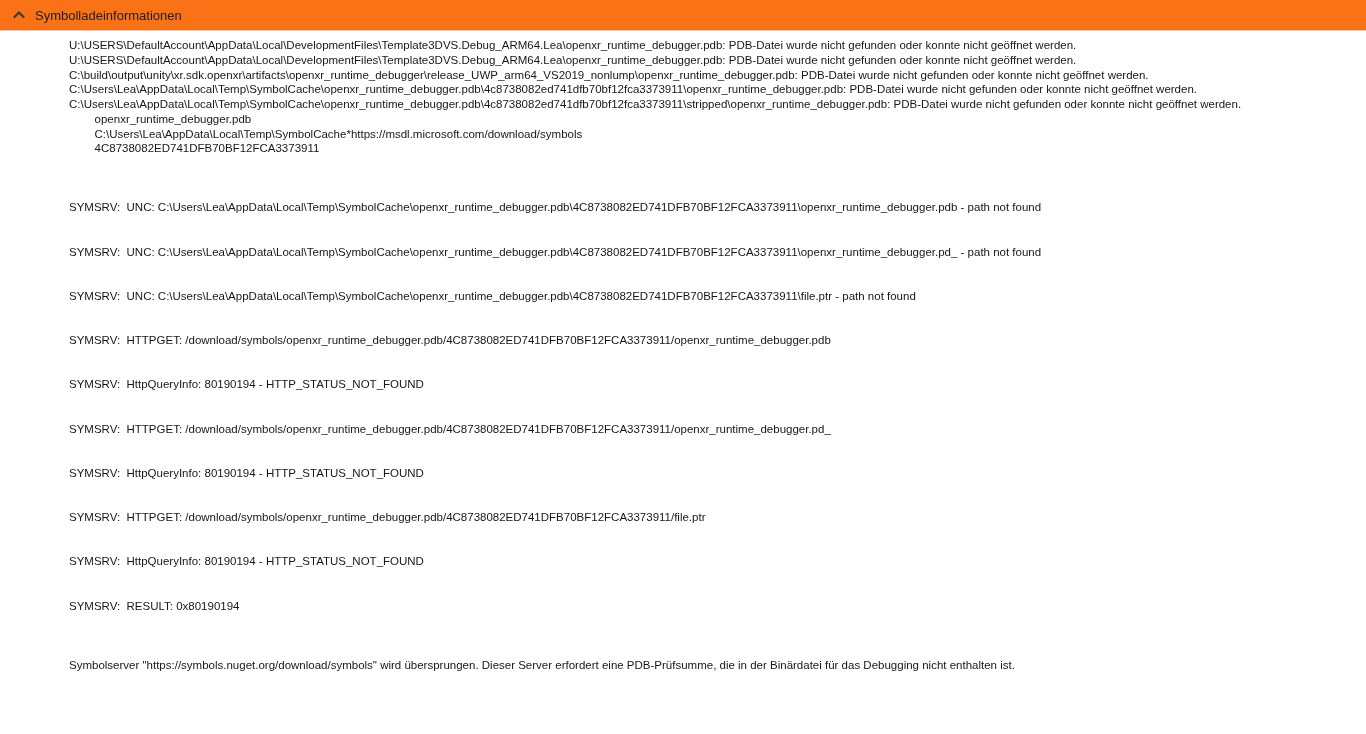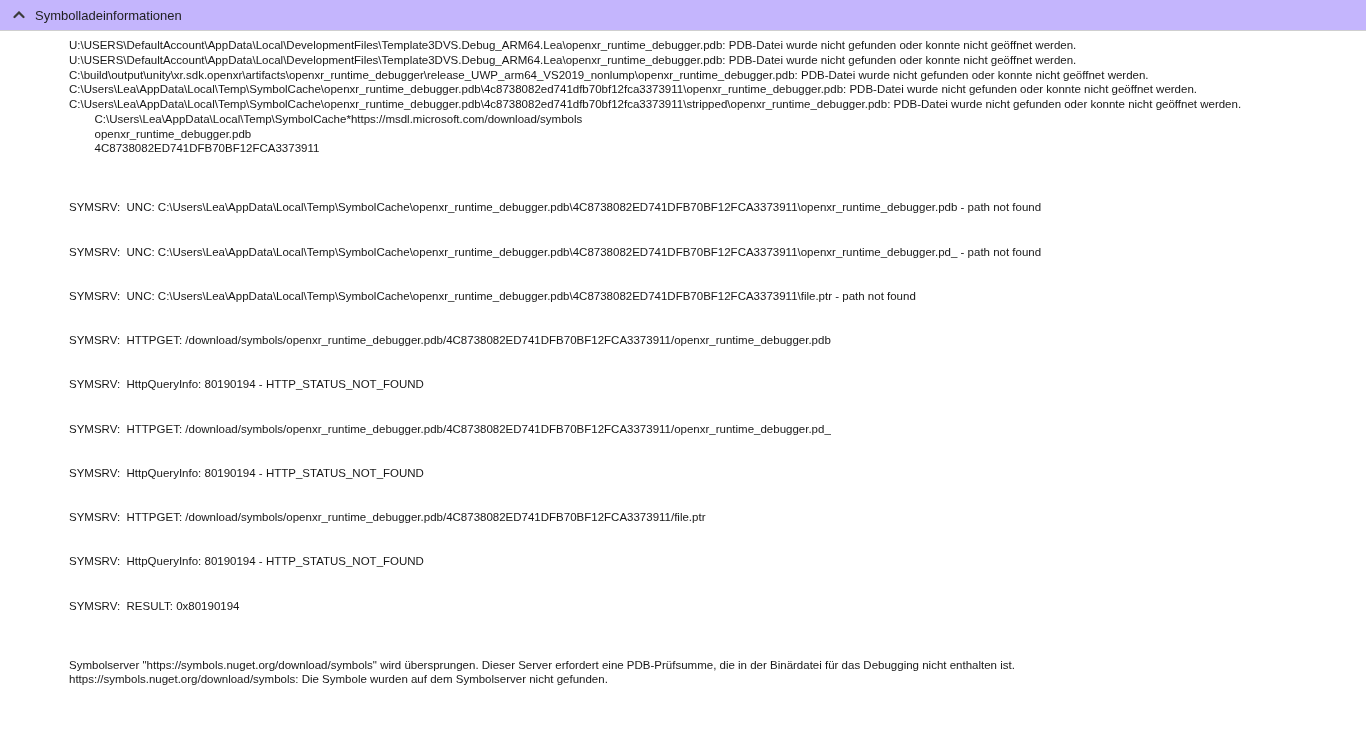--- a/index.html
+++ b/index.html
@@ -10,21 +10,21 @@
   }
   .page {
     width: 1366px;
     height: 734px;
     overflow: hidden;
     background: #ffffff;
     box-sizing: border-box;
   }
   .panel-header {
     height: 31px;
-    background: #c4b5fd;
+    background: #f97316;
     border-bottom: 1px solid #cfcfcf;
     display: flex;
     align-items: center;
     box-sizing: border-box;
     cursor: default;
     user-select: none;
   }
   .chevron {
     width: 14px;
     height: 10px;
@@ -64,22 +64,22 @@
     </span>
     <span class="panel-title">Symbolladeinformationen</span>
   </div>
 
   <div class="log-output">
       <div class="log-line">U:\USERS\DefaultAccount\AppData\Local\DevelopmentFiles\Template3DVS.Debug_ARM64.Lea\openxr_runtime_debugger.pdb: PDB-Datei wurde nicht gefunden oder konnte nicht geöffnet werden.</div>
       <div class="log-line">U:\USERS\DefaultAccount\AppData\Local\DevelopmentFiles\Template3DVS.Debug_ARM64.Lea\openxr_runtime_debugger.pdb: PDB-Datei wurde nicht gefunden oder konnte nicht geöffnet werden.</div>
       <div class="log-line">C:\build\output\unity\xr.sdk.openxr\artifacts\openxr_runtime_debugger\release_UWP_arm64_VS2019_nonlump\openxr_runtime_debugger.pdb: PDB-Datei wurde nicht gefunden oder konnte nicht geöffnet werden.</div>
       <div class="log-line">C:\Users\Lea\AppData\Local\Temp\SymbolCache\openxr_runtime_debugger.pdb\4c8738082ed741dfb70bf12fca3373911\openxr_runtime_debugger.pdb: PDB-Datei wurde nicht gefunden oder konnte nicht geöffnet werden.</div>
       <div class="log-line">C:\Users\Lea\AppData\Local\Temp\SymbolCache\openxr_runtime_debugger.pdb\4c8738082ed741dfb70bf12fca3373911\stripped\openxr_runtime_debugger.pdb: PDB-Datei wurde nicht gefunden oder konnte nicht geöffnet werden.</div>
+      <div class="log-line">        openxr_runtime_debugger.pdb</div>
       <div class="log-line">        C:\Users\Lea\AppData\Local\Temp\SymbolCache*https://msdl.microsoft.com/download/symbols</div>
-      <div class="log-line">        openxr_runtime_debugger.pdb</div>
       <div class="log-line">        4C8738082ED741DFB70BF12FCA3373911</div>
       <div class="log-line"></div>
       <div class="log-line"></div>
       <div class="log-line"></div>
       <div class="log-line">SYMSRV:  UNC: C:\Users\Lea\AppData\Local\Temp\SymbolCache\openxr_runtime_debugger.pdb\4C8738082ED741DFB70BF12FCA3373911\openxr_runtime_debugger.pdb - path not found</div>
       <div class="log-line"></div>
       <div class="log-line"></div>
       <div class="log-line">SYMSRV:  UNC: C:\Users\Lea\AppData\Local\Temp\SymbolCache\openxr_runtime_debugger.pdb\4C8738082ED741DFB70BF12FCA3373911\openxr_runtime_debugger.pd_ - path not found</div>
       <div class="log-line"></div>
       <div class="log-line"></div>
@@ -102,16 +102,15 @@
       <div class="log-line"></div>
       <div class="log-line"></div>
       <div class="log-line">SYMSRV:  HttpQueryInfo: 80190194 - HTTP_STATUS_NOT_FOUND</div>
       <div class="log-line"></div>
       <div class="log-line"></div>
       <div class="log-line">SYMSRV:  RESULT: 0x80190194</div>
       <div class="log-line"></div>
       <div class="log-line"></div>
       <div class="log-line"></div>
       <div class="log-line">Symbolserver "https://symbols.nuget.org/download/symbols" wird übersprungen. Dieser Server erfordert eine PDB-Prüfsumme, die in der Binärdatei für das Debugging nicht enthalten ist.</div>
-      <div class="log-line">https://symbols.nuget.org/download/symbols: Die Symbole wurden auf dem Symbolserver nicht gefunden.</div>
     </div>
 
 </div>
 
 </body></html>

